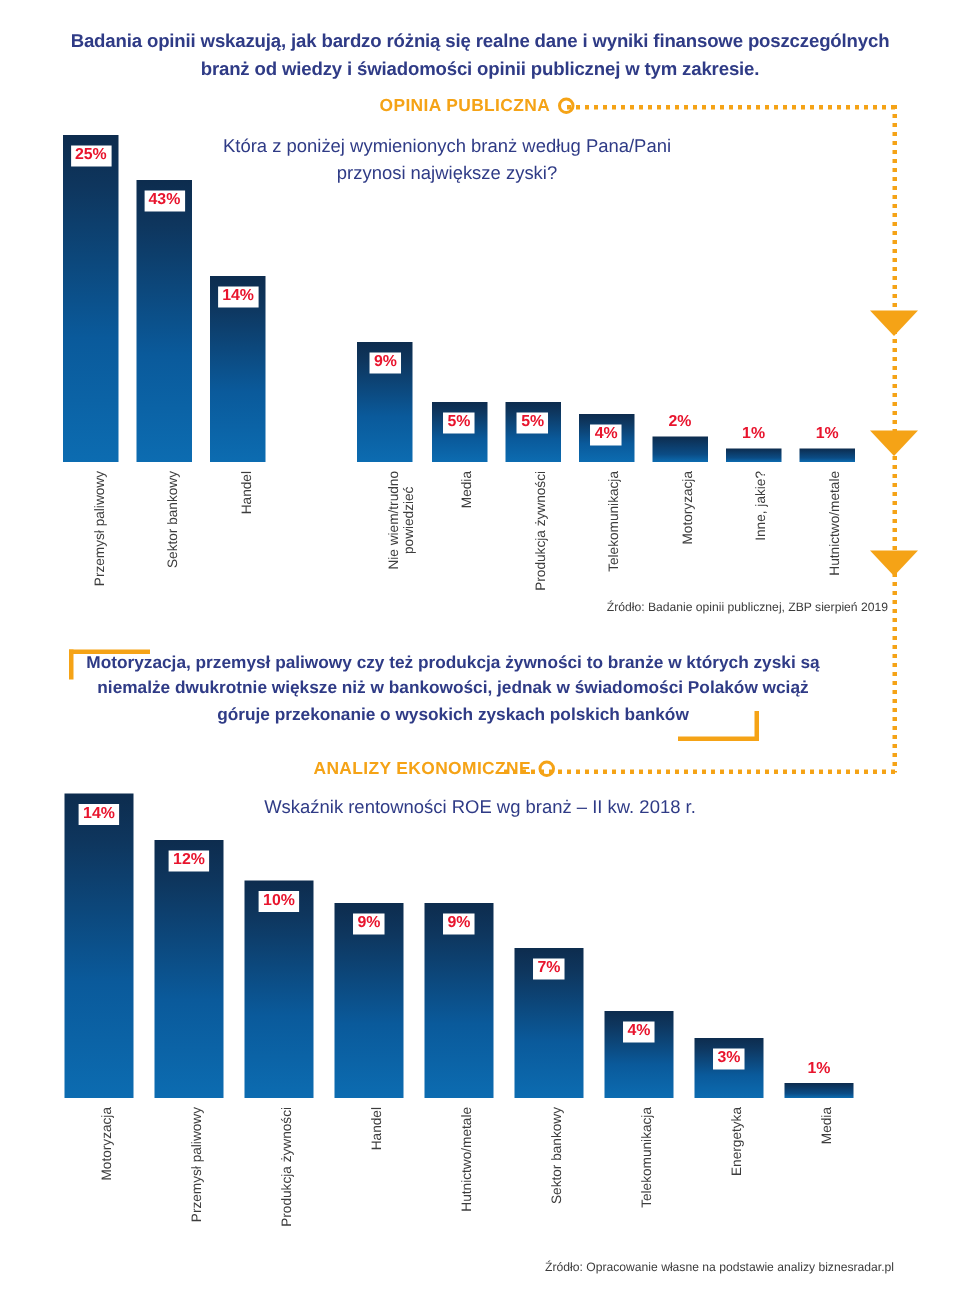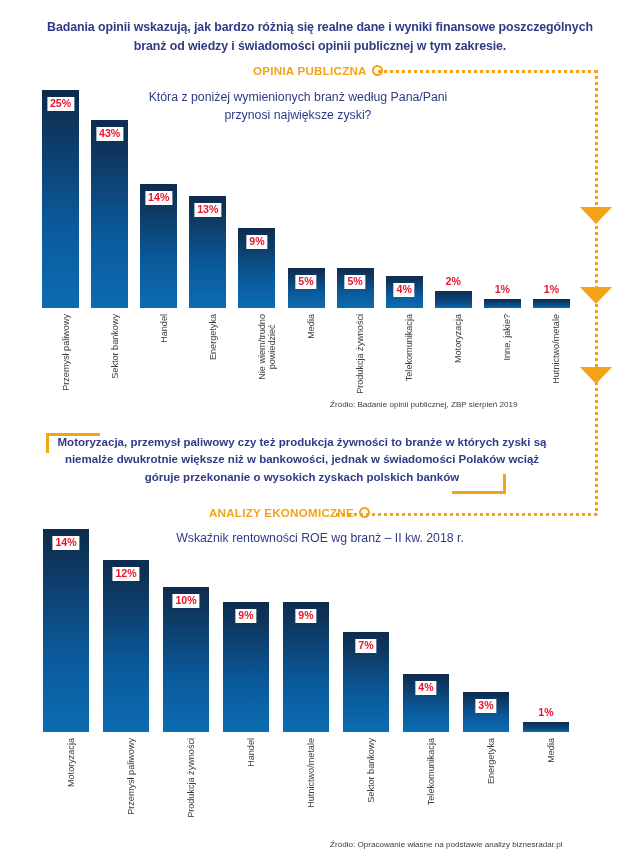--- a/index.html
+++ b/index.html
@@ -130,21 +130,21 @@
     padding-right: 0;
   }
   .cat span { display: block; }
 
   
   .source {
     position: absolute;
     color: #3c3c3c;
     font-size: 8.1px;
     white-space: nowrap;
-    text-align: left;
+    text-align: right;
   }
 
   
   .callout {
     position: absolute;
     left: 48px; top: 434px; width: 508px;
     text-align: center;
     color: #2f3b86;
     font-size: 11.5px;
     font-weight: bold;
@@ -203,25 +203,20 @@
         </div>
         <div class="bar-slot" style="left: 55.1364px; width: 37px; height: 188px;">
           <div class="bar" style="height: 188px;"></div>
           <div class="vlabel" style="bottom: 167px;">43%</div>
           <div class="cat" style="margin-top: 6px;">Sektor bankowy</div>
         </div>
         <div class="bar-slot" style="left: 104.227px; width: 37px; height: 124px;">
           <div class="bar" style="height: 124px;"></div>
           <div class="vlabel" style="bottom: 103px;">14%</div>
           <div class="cat" style="margin-top: 6px;">Handel</div>
-        </div>
-        <div class="bar-slot" style="left: 153.318px; width: 37px; height: 112px;">
-          <div class="bar" style="height: 112px;"></div>
-          <div class="vlabel" style="bottom: 91px;">13%</div>
-          <div class="cat" style="margin-top: 6px;">Energetyka</div>
         </div>
         <div class="bar-slot" style="left: 202.409px; width: 37px; height: 80px;">
           <div class="bar" style="height: 80px;"></div>
           <div class="vlabel" style="bottom: 59px;">9%</div>
           <div class="cat" style="text-align: center; margin-top: 6px;">
             <span>Nie wiem/trudno</span>
             <span>powiedzieć</span>
           </div>
         </div>
         <div class="bar-slot" style="left: 251.5px; width: 37px; height: 40px;">

